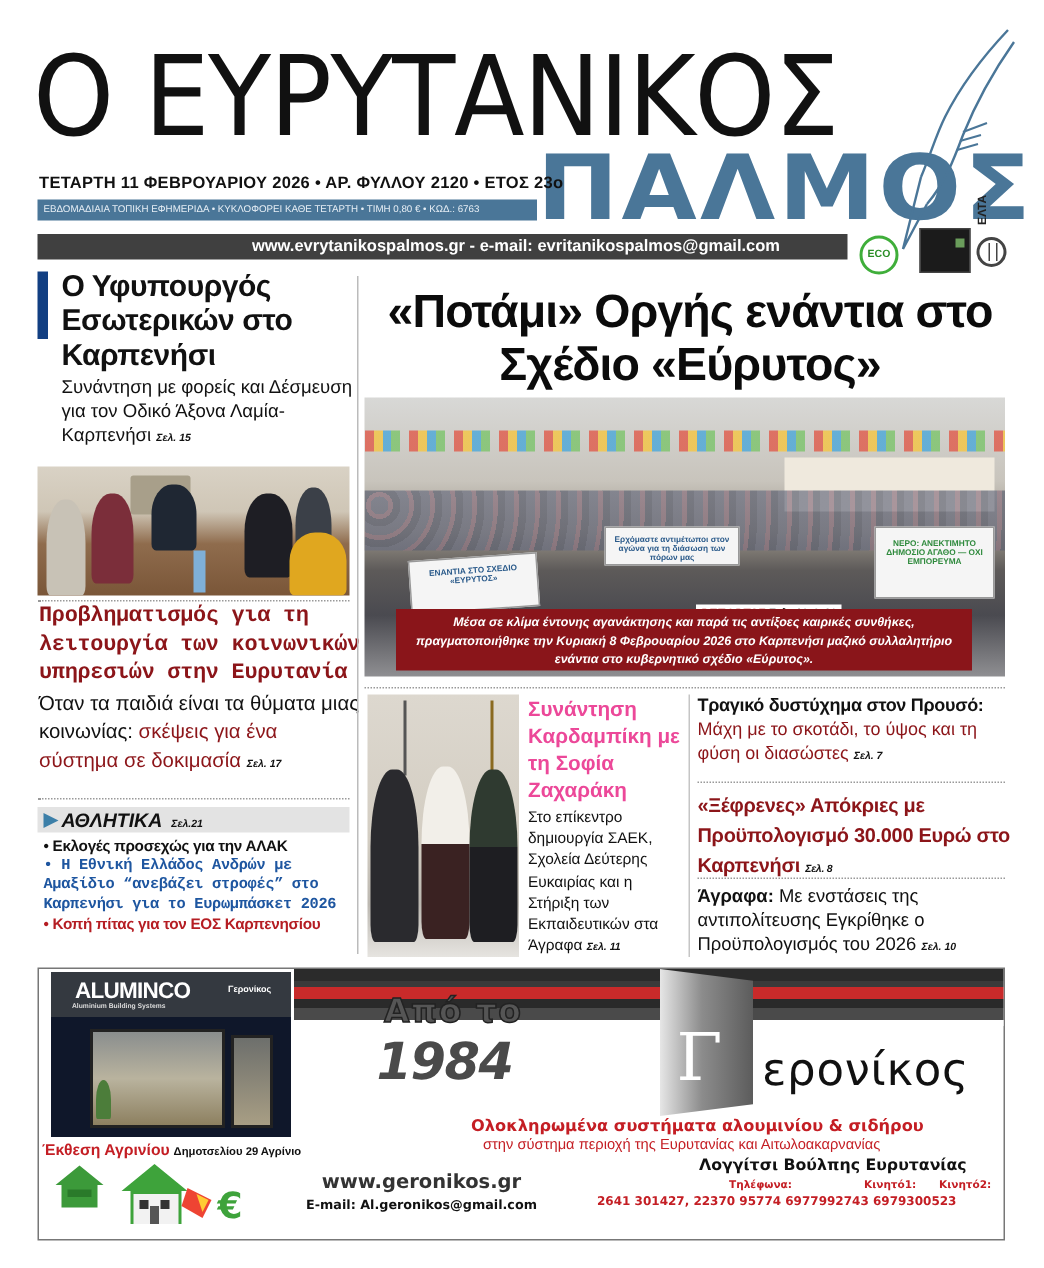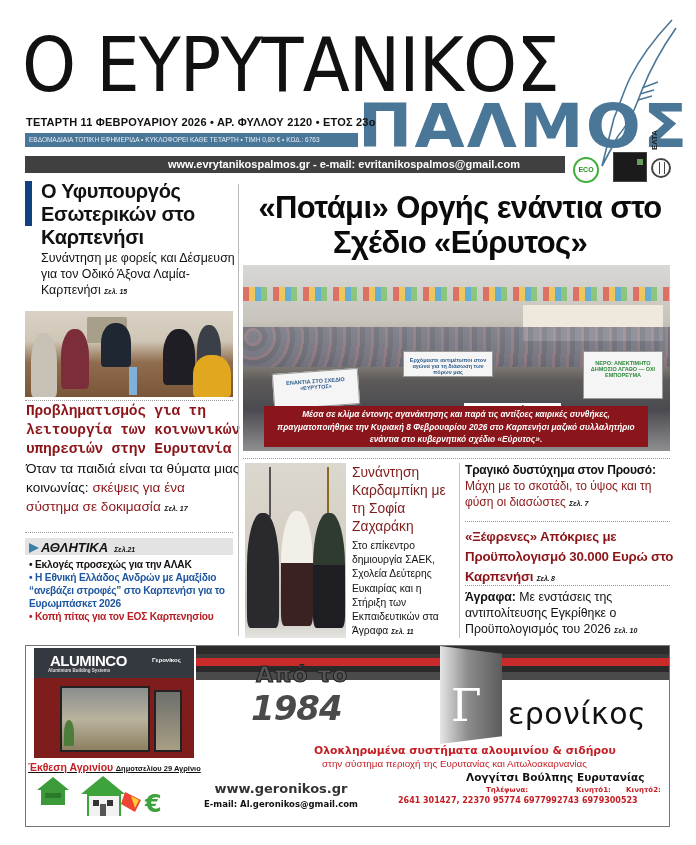--- a/index.html
+++ b/index.html
@@ -85,21 +85,21 @@
   .sports-head {
     position: absolute; left: 0; top: 0; width: 208px; height: 17px; background: #e3e3e3;
     padding-left: 4px; line-height: 17px;
   }
   .sports-head .tt { font-style: italic; font-weight: 900; font-size: 13px; color: #111; }
   .sports-head .pg { font-style: italic; font-weight: 700; font-size: 7px; margin-left: 6px; }
   .sports-head .arrow { display: inline-block; width: 0; height: 0; border-left: 10px solid #3c7fa8; border-top: 5px solid transparent; border-bottom: 5px solid transparent; margin-right: 2px; vertical-align: -1px; }
   .sports-list { position: absolute; left: 4px; top: 20px; width: 206px; list-style: none; }
   .sports-list li { font-size: 10.2px; font-weight: 700; line-height: 13px; letter-spacing: -0.2px; }
   .sports-list li.dark { color: #111; }
-  .sports-list li.blue { color: #1e56a0; }
+  .sports-list li.blue { color: #1e56a0; font-family: Liberation Mono, monospace; }
   .sports-list li.red { color: #b51d23; }
 
   
   .col-rule { position: absolute; left: 238px; top: 184px; width: 1px; height: 452px; background: #bbb; }
   .main-head {
     position: absolute; left: 245px; top: 190px; width: 430px; text-align: center;
     font-size: 31px; font-weight: 700; line-height: 35px; color: #0b0b0b; letter-spacing: -0.6px;
   }
   .photo-protest { left: 243px; top: 265px; width: 427px; height: 186px;
     background: linear-gradient(180deg, #d8d8d6 0%, #c8c4bc 30%, #9c958a 48%, #5d5a59 62%, #4a4a50 78%, #8f8f92 100%); }
@@ -116,50 +116,50 @@
     position: absolute; left: 264px; top: 406px; width: 384px; height: 41px;
     background: #8a151a; color: #fff; text-align: center;
     font-style: italic; font-weight: 700; font-size: 8.3px; line-height: 12.5px; padding-top: 2px;
   }
 
   
   .photo-trio { left: 245px; top: 463px; width: 101px; height: 175px;
     background: linear-gradient(180deg, #ddd8cf 0%, #d3cdc2 55%, #bcb8b1 80%, #e6e4e0 100%); }
   .mid-head {
     position: absolute; left: 352px; top: 464px; width: 105px;
-    font-size: 13.8px; font-weight: 400; line-height: 18px; color: #7f1d1d;
+    font-size: 13.8px; font-weight: 700; line-height: 18px; color: #ec4899;
   }
   .mid-dek {
     position: absolute; left: 352px; top: 539px; width: 105px;
     font-size: 10.3px; line-height: 14.2px; color: #111;
   }
   .mid-rule { position: absolute; left: 459px; top: 463px; width: 1px; height: 175px; background: #c5c5c5; }
 
   
   .r-item { position: absolute; left: 465px; width: 215px; }
   .r1 { top: 462px; }
   .r1 .h { font-size: 12px; font-weight: 700; line-height: 16px; color: #111; letter-spacing: -0.2px; }
   .r1 .d { font-size: 12px; line-height: 16px; color: #8c1519; }
   .r2 { top: 527px; font-size: 13.3px; font-weight: 700; line-height: 20px; color: #8c1519; letter-spacing: -0.2px; }
   .r3 { top: 589px; font-size: 12.3px; line-height: 16px; color: #111; }
   .r3 b { font-weight: 700; }
 
   
   .ad { position: absolute; left: 25px; top: 645px; width: 645px; height: 182px; border: 1px solid #777; background: #fff; overflow: hidden; }
   .ad-stripes { position: absolute; left: 170px; top: 0; width: 475px; height: 38px;
     background: linear-gradient(180deg, #2b2b2b 0 8px, #3a3a3a 8px 12px, #c92a2a 12px 20px, #2a2a2a 20px 26px, #4a4a4a 26px 34px, #fff 34px); }
-  .ad-shop { position: absolute; left: 8px; top: 2px; width: 160px; height: 110px; background: #7f1d1d; text-decoration: underline; }
+  .ad-shop { position: absolute; left: 8px; top: 2px; width: 160px; height: 110px; background: #0f172a; text-decoration: underline; }
   .shop-sign { position: absolute; left: 0; top: 0; width: 100%; height: 30px; background: #343940; }
   .shop-logo { position: absolute; left: 16px; top: 4px; font-size: 15px; font-weight: 900; color: #fff; letter-spacing: -0.5px; }
   .shop-logo-sub { position: absolute; left: 14px; top: 20px; font-size: 4.5px; color: #ddd; font-weight: 700; }
   .shop-name { position: absolute; left: 118px; top: 9px; font-size: 6px; color: #fff; font-weight: 700; }
   .shop-window { position: absolute; left: 26px; top: 38px; width: 90px; height: 66px; background: linear-gradient(180deg, #8a8e8e 0%, #b9b39e 50%, #8d8060 100%); border: 2px solid #222; }
   .shop-door { position: absolute; left: 120px; top: 42px; width: 28px; height: 62px; background: linear-gradient(180deg, #6d6f6c, #a89e84); border: 2px solid #222; }
   .shop-plant { position: absolute; left: 30px; top: 72px; width: 10px; height: 26px; background: #4c7d3a; border-radius: 50% 50% 10% 10%; }
-  .ad-expo { position: absolute; left: 2px; top: 115px; font-size: 9px; white-space: nowrap; text-decoration: underline; }
+  .ad-expo { position: absolute; left: 2px; top: 115px; font-size: 9px; white-space: nowrap; }
   .ad-expo .r { color: #c41e24; font-weight: 700; font-size: 10.5px; }
   .ad-expo .k { color: #111; font-weight: 700; font-size: 7.5px; }
   .house1 { position: absolute; left: 10px; top: 130px; width: 34px; height: 30px; }
   .house2 { position: absolute; left: 53px; top: 128px; width: 90px; height: 44px; }
   .ad-web { position: absolute; left: 155px; top: 135px; width: 200px; text-align: center; font-family: "DejaVu Sans", sans-serif; font-weight: 700; font-size: 13px; color: #333; }
   .ad-mail { position: absolute; left: 145px; top: 153px; width: 220px; text-align: center; font-family: "DejaVu Sans", sans-serif; font-weight: 700; font-size: 8.5px; color: #111; }
   .ad-apo { position: absolute; left: 230px; top: 16px; font-family: "DejaVu Sans", sans-serif; font-size: 22px; font-weight: 900; color: #555; -webkit-text-stroke: 1px #222; letter-spacing: 1px; }
   .ad-year { position: absolute; left: 225px; top: 42px; font-family: "DejaVu Sans", sans-serif; font-size: 34px; font-weight: 900; font-style: italic; color: #4a4a4a; letter-spacing: -1px; }
   .ad-door { position: absolute; left: 414px; top: 0; width: 62px; height: 98px;
     background: linear-gradient(90deg, #e6e6e6 0%, #8c8c8c 45%, #5c5c5c 100%); clip-path: polygon(0 0, 100% 8%, 100% 92%, 0 100%); }

